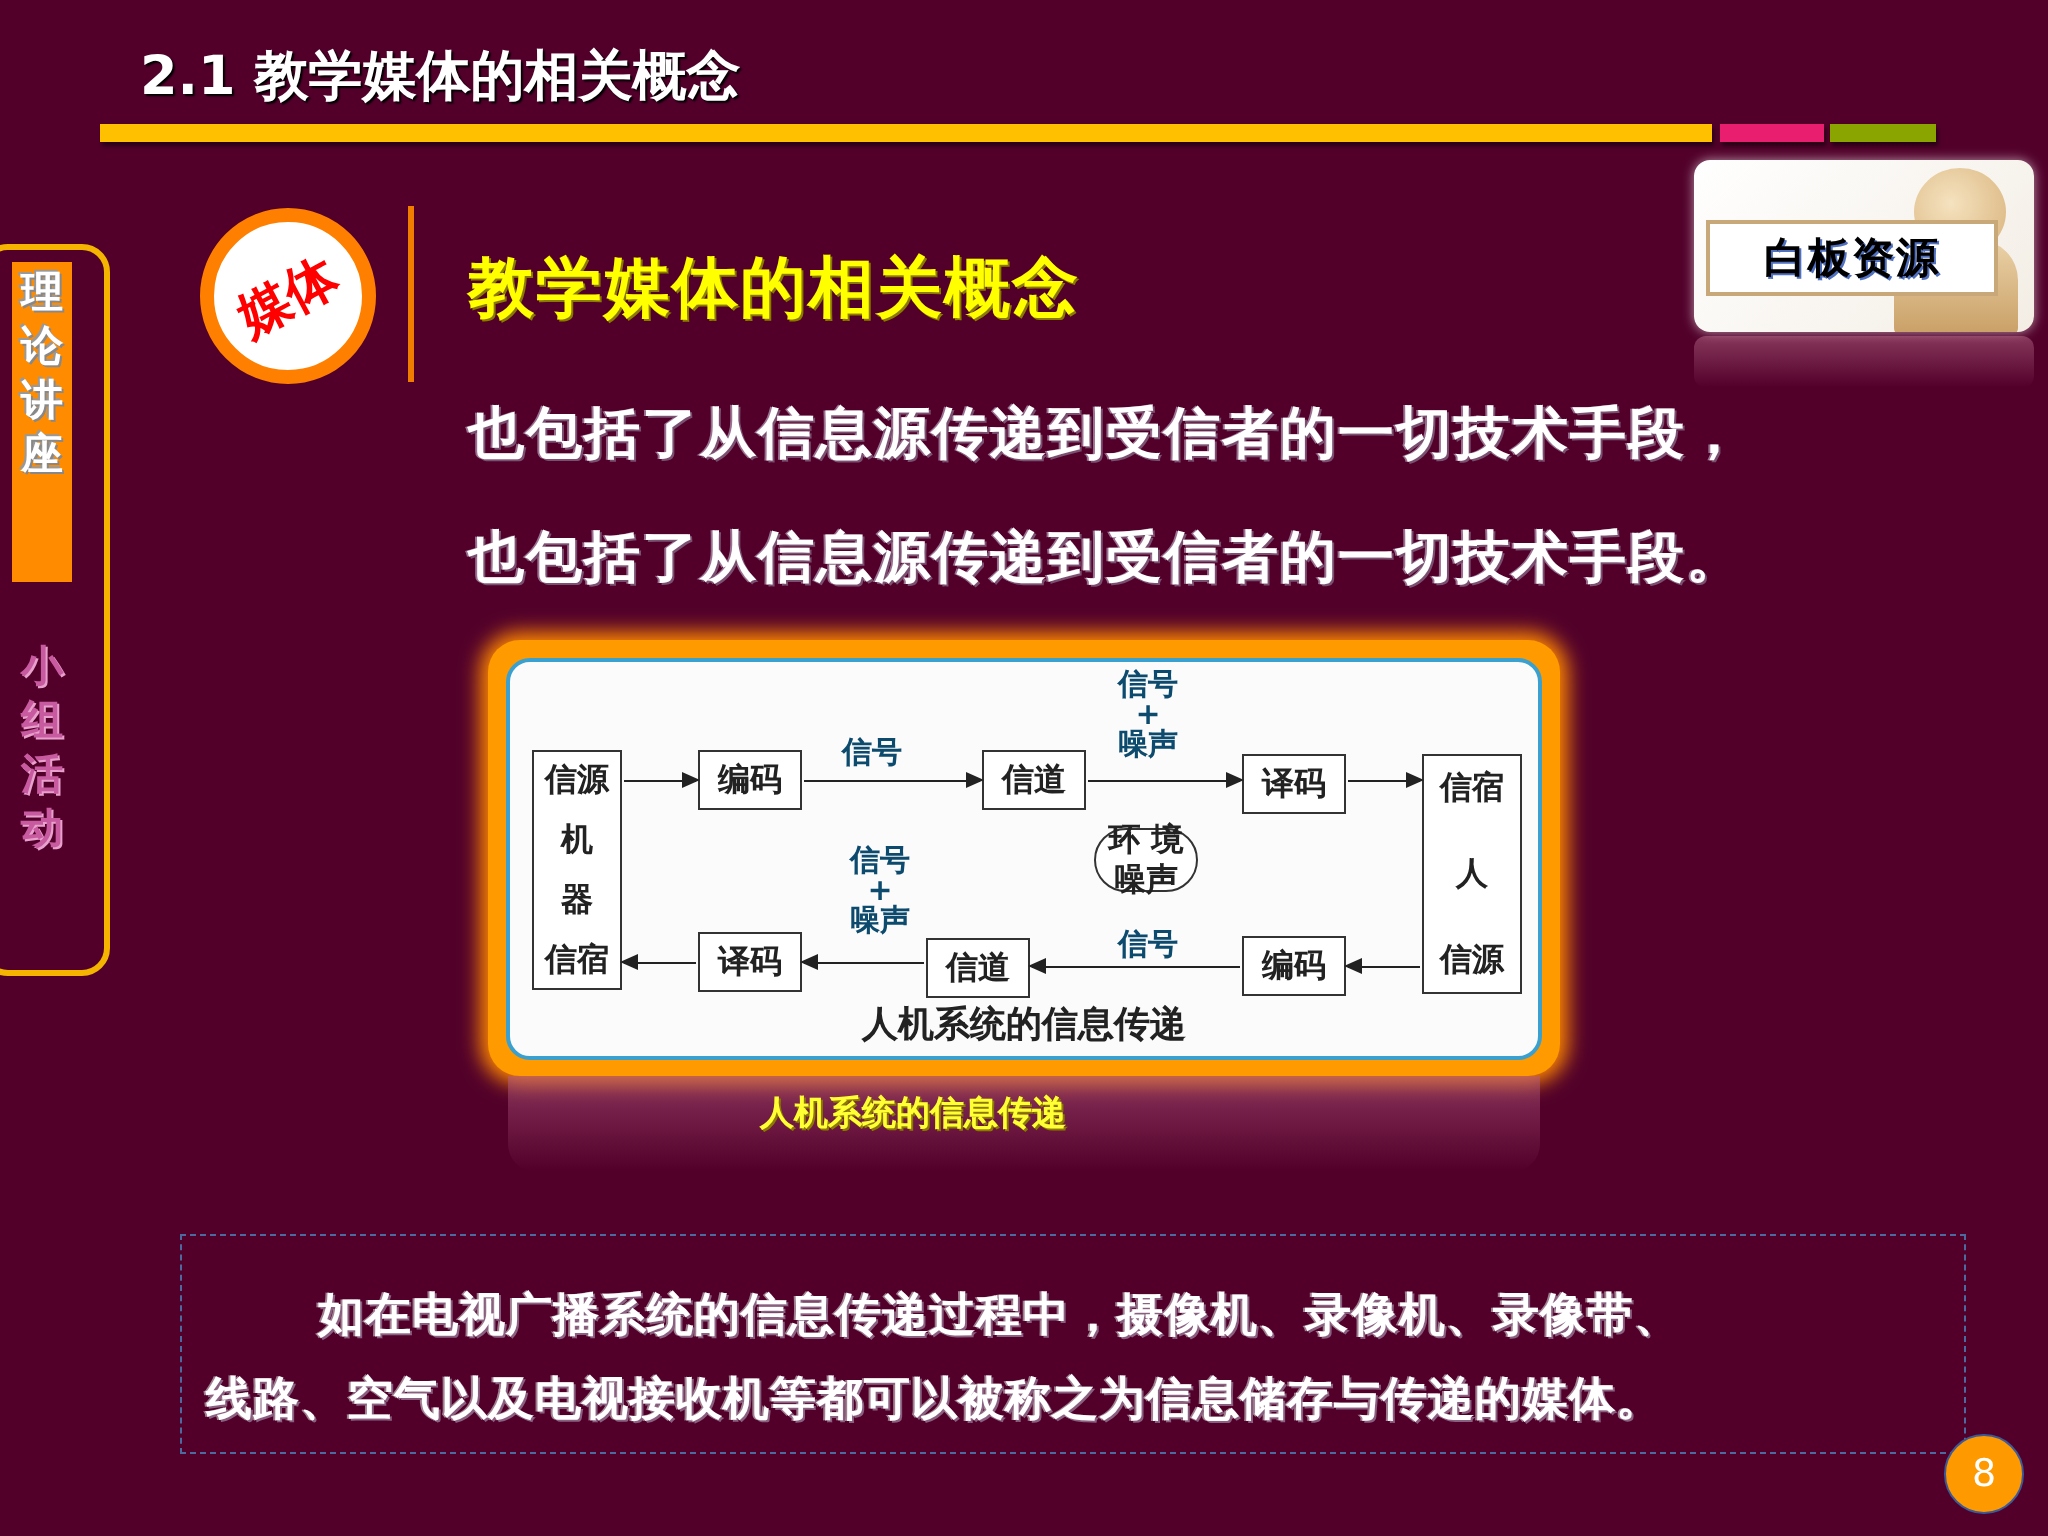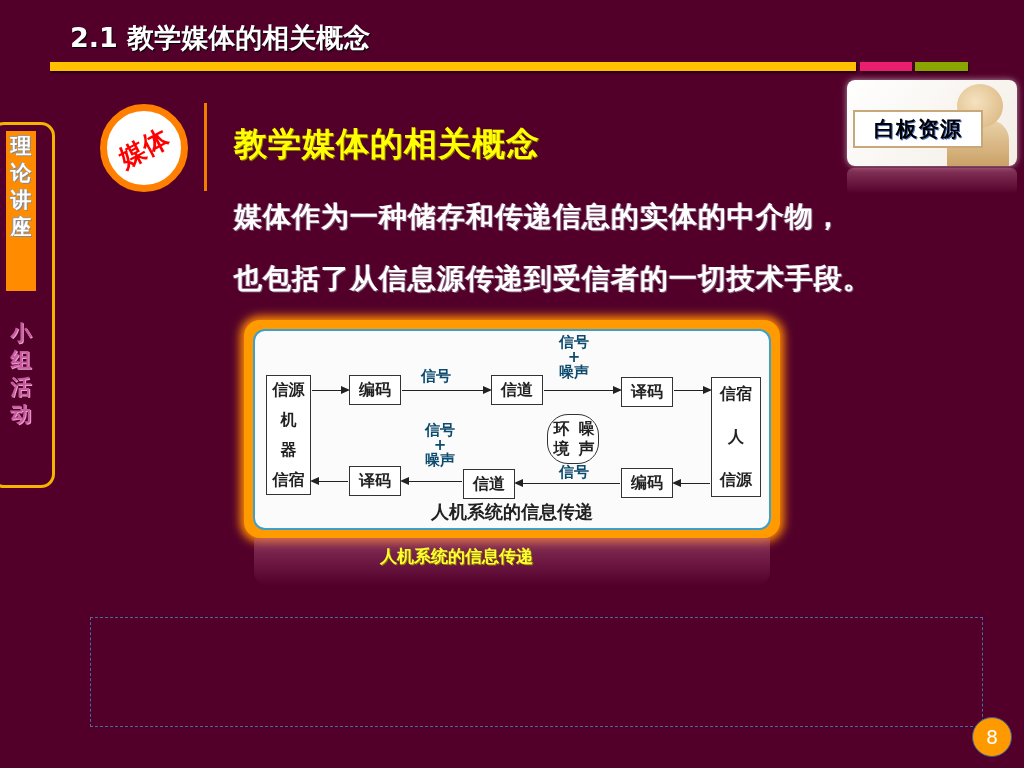--- a/index.html
+++ b/index.html
@@ -32,21 +32,21 @@
                text-shadow:1px 1px 0 #7a5070, -1px 0 0 #9a7090; letter-spacing:1px; }
   .body-line.l1 { top:198px; }
   .body-line.l2 { top:260px;text-align:right; }
 
   .wb { position:absolute; left:847px; top:80px; width:170px; height:86px; border-radius:8px;
         background:linear-gradient(135deg,#fff,#f3ede4); box-shadow:0 0 6px rgba(255,255,255,.6); overflow:hidden; }
   .wb .figure-head { position:absolute; left:110px; top:4px; width:46px; height:44px; border-radius:50%;
         background:radial-gradient(circle at 40% 40%,#f5e2bf,#d8b27a); }
   .wb .figure-body { position:absolute; left:100px; top:40px; width:62px; height:48px; border-radius:20px 20px 4px 4px;
         background:linear-gradient(#ead2a8,#c99f65); }
-  .wb .board { position:absolute; left:6px; top:30px; width:130px; height:38px; background:#fff;
+  .wb .board { position:absolute; left:6px; top:30px; width:146px; height:38px; background:#fff;
         border:2px solid #c8a878; box-sizing:border-box; display:flex; align-items:center; justify-content:center; }
   .wb .board span { font-size:21px; font-weight:bold; color:#000; text-shadow:1px 1px 0 #5070c0; letter-spacing:1px; }
   .wb-reflect { position:absolute; left:847px; top:168px; width:170px; height:26px; border-radius:6px;
         background:linear-gradient(rgba(200,120,150,.45),rgba(82,0,42,0)); }
 
   .diagram-frame { position:absolute; left:244px; top:320px; width:536px; height:218px; border-radius:16px;
         background:#ff9a00; box-shadow:0 0 10px 4px #ff8a00; }
   .diagram { position:absolute; left:253px; top:329px; width:518px; height:201px; border-radius:12px;
         background:#fbfbfb; border:2px solid #3aa0d0; box-sizing:border-box; overflow:hidden; }
   .dbox { position:absolute; border:1.5px solid #333; background:#fff; font-size:16px; font-weight:bold; color:#222;
@@ -96,21 +96,21 @@
     <span>动</span>
   </div>
 </div>
 
 <div class="badge">
   <span>媒体</span>
 </div>
 <div class="vline"></div>
 
 <div class="heading">教学媒体的相关概念</div>
-<div class="body-line l1">媒体作为一种储存和传递信息的实体的中介物，</div>
+<div class="body-line l1">也包括了从信息源传递到受信者的一切技术手段，</div>
 <div class="body-line l2">也包括了从信息源传递到受信者的一切技术手段。</div>
 
 <div class="wb">
   <div class="figure-body"></div>
   <div class="figure-head"></div>
   <div class="board">
     <span>白板资源</span>
   </div>
 </div>
 <div class="wb-reflect"></div>
@@ -128,21 +128,21 @@
   <div class="dbox" style="left:456px;top:46px;width:50px;height:120px;flex-direction:column;justify-content:space-between;padding:6px 0;">
     <span>信宿</span>
     <span>人</span>
     <span>信源</span>
   </div>
 
   <div class="dbox" style="left:94px;top:44px;width:52px;height:30px;">编码</div>
   <div class="dbox" style="left:236px;top:44px;width:52px;height:30px;">信道</div>
   <div class="dbox" style="left:366px;top:46px;width:52px;height:30px;">译码</div>
 
-  <div class="dbox" style="left:292px;top:83px;width:52px;height:50px;border-radius:21px;">
+  <div class="dbox" style="left:292px;top:83px;width:52px;height:32px;flex-direction:column;border-radius:21px;">
     <span>环 境</span>
     <span>噪声</span>
   </div>
 
   <div class="dbox" style="left:94px;top:135px;width:52px;height:30px;">译码</div>
   <div class="dbox" style="left:208px;top:138px;width:52px;height:30px;">信道</div>
   <div class="dbox" style="left:366px;top:137px;width:52px;height:30px;">编码</div>
 
   <div class="arrow r" style="left:57px;top:59px;width:36px;"></div>
   <div class="arrow r" style="left:147px;top:59px;width:88px;"></div>
@@ -166,15 +166,17 @@
     <span>噪声</span>
   </div>
   <div class="dlabel" style="left:304px;top:134px;">信号</div>
 
   <div class="dcaption">人机系统的信息传递</div>
 </div>
 <div class="reflect"></div>
 <div class="caption">人机系统的信息传递</div>
 
 <div class="note">
+  <p class="n1">如在电视广播系统的信息传递过程中，摄像机、录像机、录像带、</p>
+  <p class="n2">线路、空气以及电视接收机等都可以被称之为信息储存与传递的媒体。</p>
 </div>
 
 <div class="pagenum">8</div>
 
 </body></html>

